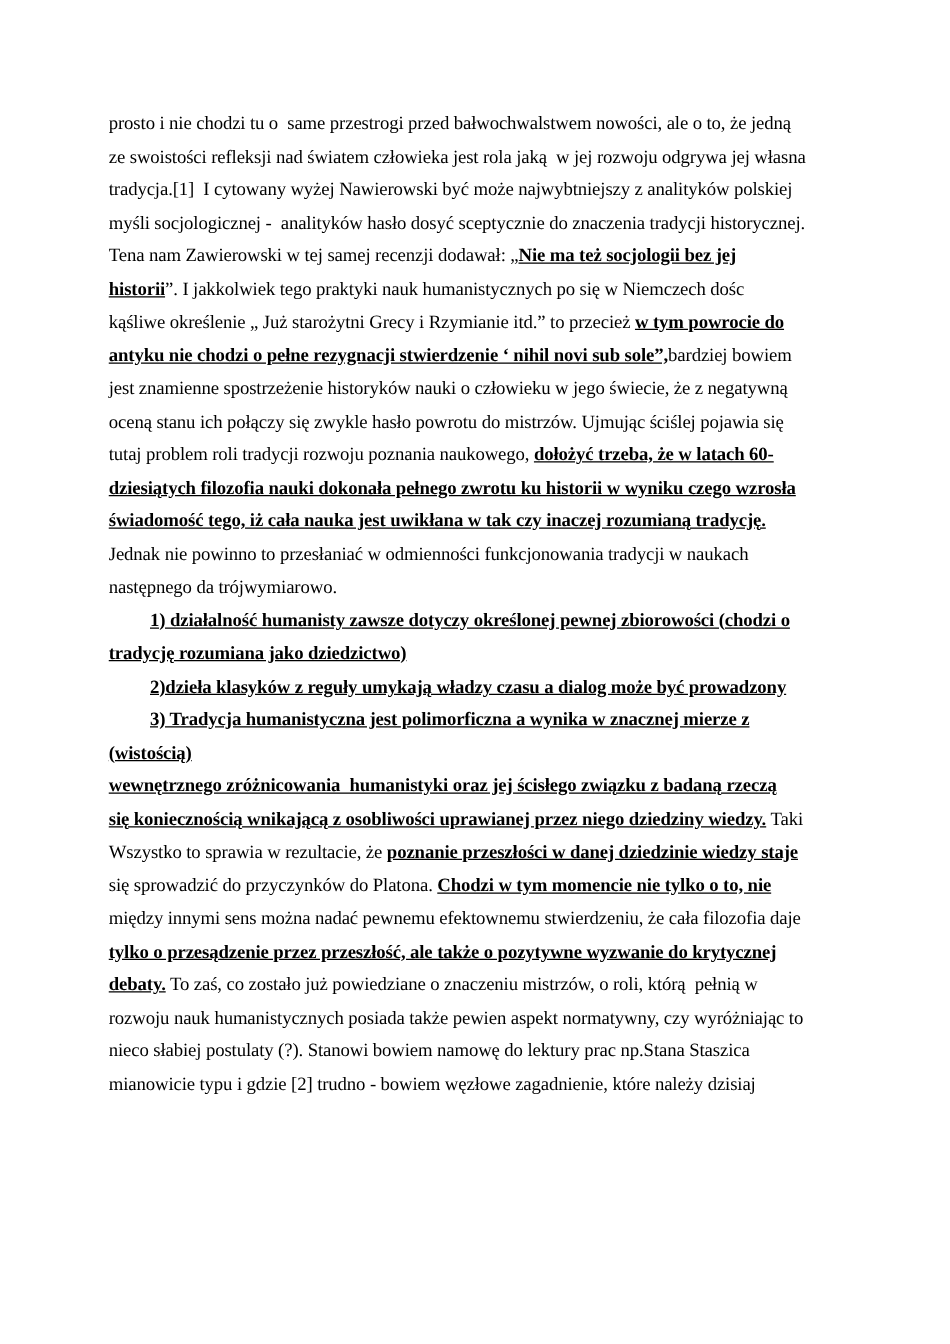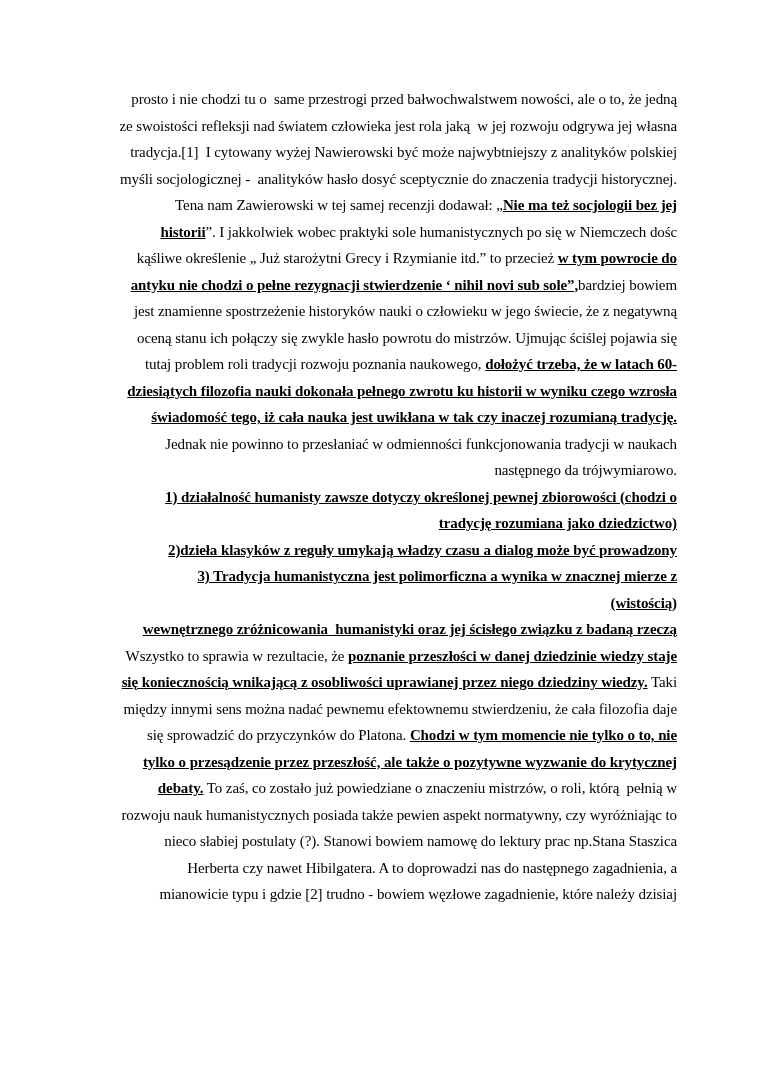--- a/index.html
+++ b/index.html
@@ -32,46 +32,45 @@
   .line.indent {
     text-indent: 33px;
   }
   .run { font-weight: 400; }
   .run.b { font-weight: 700; text-decoration: underline; }
 </style>
 </head>
 <body>
 
 <div class="page">
-  <div class="textblock" style="color: rgb(0, 0, 0); text-align: right;">
+  <div class="textblock" style="color: rgb(0, 0, 0);">
       <div class="line"><span class="run">prosto i nie chodzi tu o  same przestrogi przed bałwochwalstwem nowości, ale o to, że jedną</span></div>
       <div class="line"><span class="run">ze swoistości refleksji nad światem człowieka jest rola jaką  w jej rozwoju odgrywa jej własna</span></div>
       <div class="line"><span class="run">tradycja.[1]  I cytowany wyżej Nawierowski być może najwybtniejszy z analityków polskiej</span></div>
       <div class="line"><span class="run">myśli socjologicznej -  analityków hasło dosyć sceptycznie do znaczenia tradycji historycznej.</span></div>
       <div class="line"><span class="run">Tena nam Zawierowski w tej samej recenzji dodawał: „</span><span class="run b">Nie ma też socjologii bez jej</span></div>
-      <div class="line"><span class="run b">historii</span><span class="run">”. I jakkolwiek wobec praktyki sole humanistycznych po się w Niemczech dośc</span></div>
+      <div class="line"><span class="run b">historii</span><span class="run">”. I jakkolwiek tego praktyki nauk humanistycznych po się w Niemczech dośc</span></div>
       <div class="line"><span class="run">kąśliwe określenie „ Już starożytni Grecy i Rzymianie itd.” to przecież </span><span class="run b">w tym powrocie do</span></div>
       <div class="line"><span class="run b">antyku nie chodzi o pełne rezygnacji stwierdzenie ‘ nihil novi sub sole”,</span><span class="run">bardziej bowiem</span></div>
       <div class="line"><span class="run">jest znamienne spostrzeżenie historyków nauki o człowieku w jego świecie, że z negatywną</span></div>
       <div class="line"><span class="run">oceną stanu ich połączy się zwykle hasło powrotu do mistrzów. Ujmując ściślej pojawia się</span></div>
       <div class="line"><span class="run">tutaj problem roli tradycji rozwoju poznania naukowego, </span><span class="run b">dołożyć trzeba, że w latach 60-</span></div>
       <div class="line"><span class="run b">dziesiątych filozofia nauki dokonała pełnego zwrotu ku historii w wyniku czego wzrosła</span></div>
       <div class="line"><span class="run b">świadomość tego, iż cała nauka jest uwikłana w tak czy inaczej rozumianą tradycję.</span></div>
       <div class="line"><span class="run">Jednak nie powinno to przesłaniać w odmienności funkcjonowania tradycji w naukach</span></div>
       <div class="line"><span class="run">następnego da trójwymiarowo.</span></div>
       <div class="line indent"><span class="run b">1) działalność humanisty zawsze dotyczy określonej pewnej zbiorowości (chodzi o</span></div>
       <div class="line"><span class="run b">tradycję rozumiana jako dziedzictwo)</span></div>
       <div class="line indent"><span class="run b">2)dzieła klasyków z reguły umykają władzy czasu a dialog może być prowadzony</span></div>
       <div class="line indent"><span class="run b">3) Tradycja humanistyczna jest polimorficzna a wynika w znacznej mierze z</span></div>
       <div class="line"><span class="run b">(wistością)</span></div>
       <div class="line"><span class="run b">wewnętrznego zróżnicowania  humanistyki oraz jej ścisłego związku z badaną rzeczą</span></div>
+      <div class="line"><span class="run b">się koniecznością wnikającą z osobliwości uprawianej przez niego dziedziny wiedzy.</span><span class="run"> Taki</span></div>
       <div class="line"><span class="run">Wszystko to sprawia w rezultacie, że </span><span class="run b">poznanie przeszłości w danej dziedzinie wiedzy staje</span></div>
-      <div class="line"><span class="run b">się koniecznością wnikającą z osobliwości uprawianej przez niego dziedziny wiedzy.</span><span class="run"> Taki</span></div>
+      <div class="line"><span class="run">się sprowadzić do przyczynków do Platona. </span><span class="run b">Chodzi w tym momencie nie tylko o to, nie</span></div>
       <div class="line"><span class="run">między innymi sens można nadać pewnemu efektownemu stwierdzeniu, że cała filozofia daje</span></div>
-      <div class="line"><span class="run">się sprowadzić do przyczynków do Platona. </span><span class="run b">Chodzi w tym momencie nie tylko o to, nie</span></div>
       <div class="line"><span class="run b">tylko o przesądzenie przez przeszłość, ale także o pozytywne wyzwanie do krytycznej</span></div>
       <div class="line"><span class="run b">debaty.</span><span class="run"> To zaś, co zostało już powiedziane o znaczeniu mistrzów, o roli, którą  pełnią w</span></div>
       <div class="line"><span class="run">rozwoju nauk humanistycznych posiada także pewien aspekt normatywny, czy wyróżniając to</span></div>
       <div class="line"><span class="run">nieco słabiej postulaty (?). Stanowi bowiem namowę do lektury prac np.Stana Staszica</span></div>
-      <div class="line"><span class="run">Herberta czy nawet Hibilgatera. A to doprowadzi nas do następnego zagadnienia, a</span></div>
       <div class="line"><span class="run">mianowicie typu i gdzie [2] trudno - bowiem węzłowe zagadnienie, które należy dzisiaj</span></div>
     </div>
 </div>
 
 </body></html>

